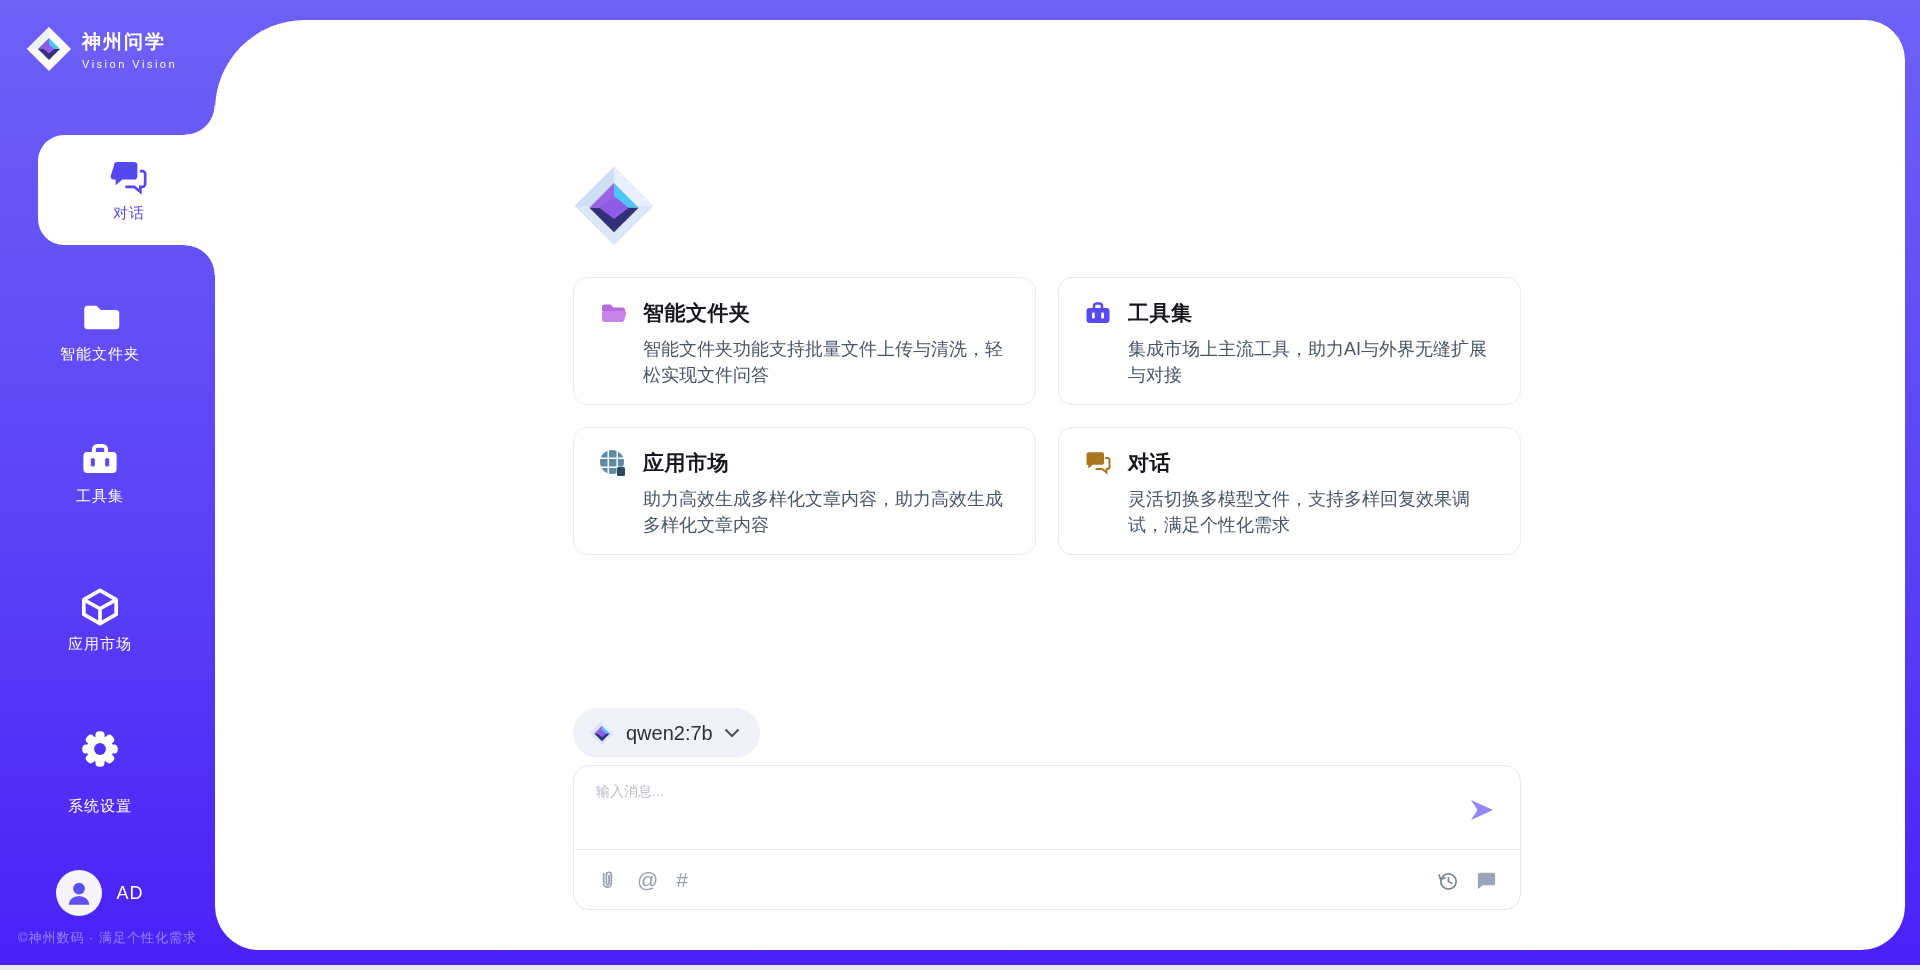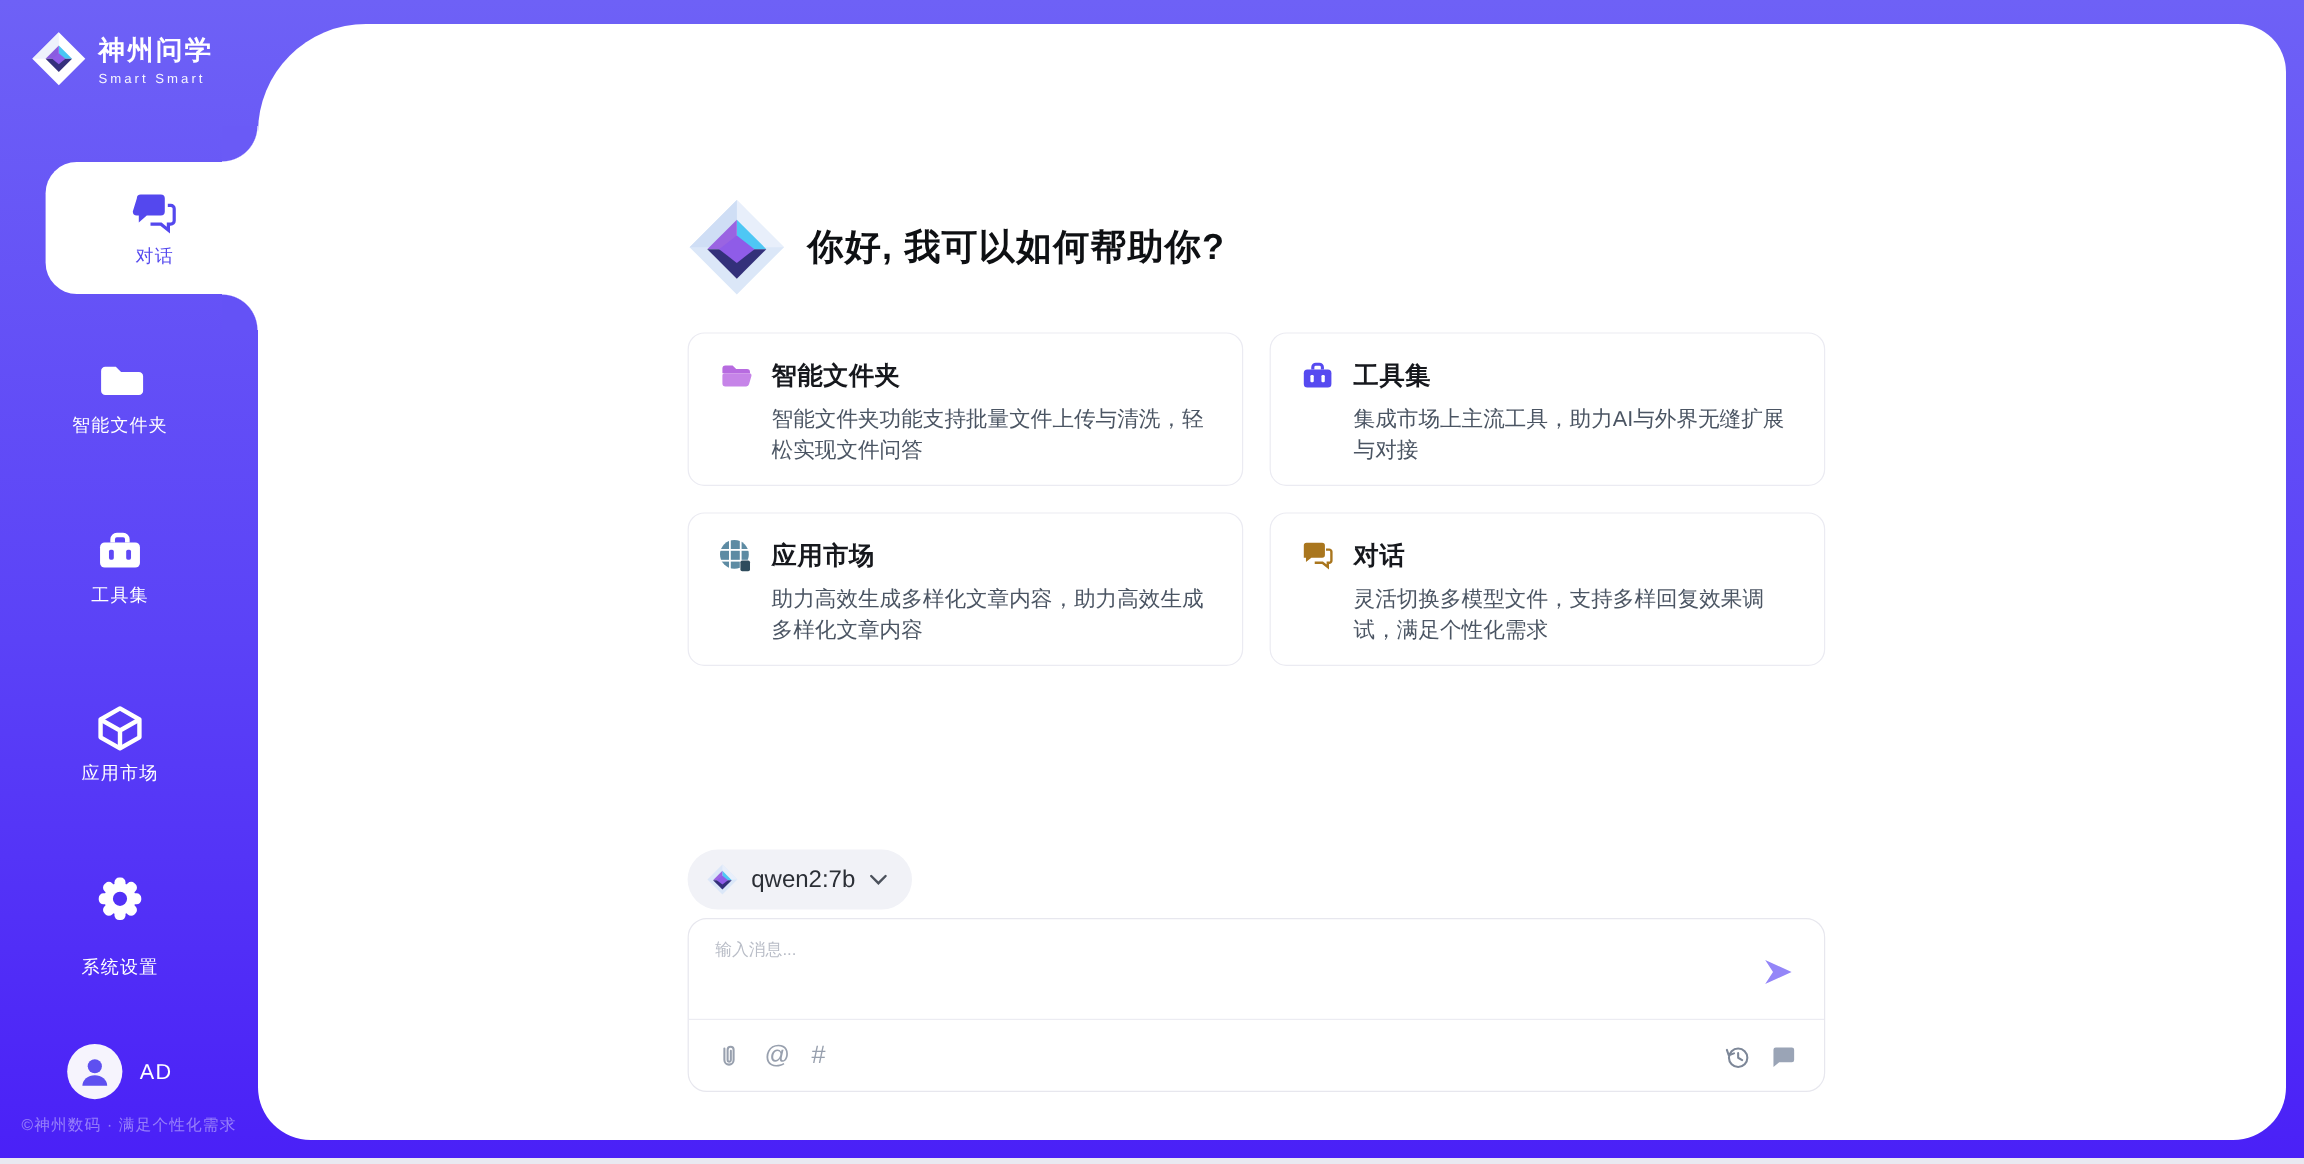--- a/index.html
+++ b/index.html
@@ -18,21 +18,21 @@
   .main-panel{
     position:absolute;left:215px;top:20px;width:1690px;height:930px;
     background:#ffffff;border-radius:90px 40px 44px 44px;z-index:1;
   }
 
   
   .sidebar{position:absolute;left:0;top:0;width:215px;height:100%;z-index:3;}
   .brand{display:flex;align-items:center;gap:10px;padding:26px 0 0 26px;}
   .brand svg{width:46px;height:46px;}
   .brand-text{display:flex;flex-direction:column;color:#fff;}
-  .brand-title{font-size:22px;font-weight:bold;letter-spacing:2px;}
+  .brand-title{font-size:19px;font-weight:bold;letter-spacing:2px;}
   .brand-subtitle{font-size:11px;letter-spacing:2.5px;margin-top:3px;opacity:.95;}
 
   .tab-active{
     position:absolute;left:38px;top:135px;width:182px;height:110px;
     background:#fff;border-radius:26px 0 0 26px;z-index:2;
     display:flex;flex-direction:column;align-items:center;justify-content:center;
     color:#5448ee;cursor:pointer;
   }
   .tab-active svg{width:40px;height:40px;}
   .tab-active .nav-label{color:#5448ee;margin-top:7px;}
@@ -120,21 +120,20 @@
       <div class="greeting">
         <svg viewBox="0 0 100 100">
           <polygon points="50,2 98,50 50,98 2,50" fill="#dbe7f8"></polygon>
           <polygon points="50,2 98,50 50,50" fill="#e8effb"></polygon>
           <polygon points="50,2 2,50 50,50" fill="#cfdef5"></polygon>
           <polygon points="50,22 80,52 50,52" fill="#4ec7f4"></polygon>
           <polygon points="50,22 20,52 50,52" fill="#9a64e2"></polygon>
           <polygon points="20,52 80,52 50,82" fill="#33307a"></polygon>
           <polygon points="50,38 68,52 50,66 32,52" fill="#8f5ce8"></polygon>
         </svg>
-        <div class="greeting-text">你好, 我可以如何帮助你?</div>
       </div>
 
       <div class="cards">
 
         <div class="card">
           <div class="card-head">
             <svg viewBox="0 0 28 28">
               <path d="M3 8 a2.5 2.5 0 0 1 2.5 -2.5 h6 l3 3 h9 a2.5 2.5 0 0 1 2.5 2.5 v1 H3 z" fill="#b76be0"></path>
               <path d="M4.5 12 h21 a1.8 1.8 0 0 1 1.7 2.3 l-2 7 a2.4 2.4 0 0 1 -2.3 1.7 H5.5 a2.5 2.5 0 0 1 -2.5 -2.5 V13.8 a1.8 1.8 0 0 1 1.5 -1.8 z" fill="#c684e8"></path>
             </svg>
@@ -262,21 +261,21 @@
       <svg viewBox="0 0 100 100">
         <polygon points="50,2 98,50 50,98 2,50" fill="#ffffff"></polygon>
         <polygon points="50,2 2,50 50,50" fill="#eef2fc"></polygon>
         <polygon points="50,26 74,50 50,50" fill="#49c7f4"></polygon>
         <polygon points="50,26 26,50 50,50" fill="#8a5ce0"></polygon>
         <polygon points="26,50 74,50 50,74" fill="#35307c"></polygon>
         <polygon points="50,40 62,50 50,60 38,50" fill="#8f5ce8"></polygon>
       </svg>
       <div class="brand-text">
         <span class="brand-title">神州问学</span>
-        <span class="brand-subtitle">Smart Smart</span>
+        <span class="brand-subtitle">Vision Vision</span>
       </div>
     </div>
 
     <div class="nav-item nav-folder">
       <svg viewBox="0 0 48 48">
         <path d="M6 15 a4 4 0 0 1 4 -4 h10 l5 5 h17 a4 4 0 0 1 4 4 v14 a4 4 0 0 1 -4 4 H10 a4 4 0 0 1 -4 -4 z" fill="#ffffff"></path>
       </svg>
       <div class="nav-label">智能文件夹</div>
     </div>
 

